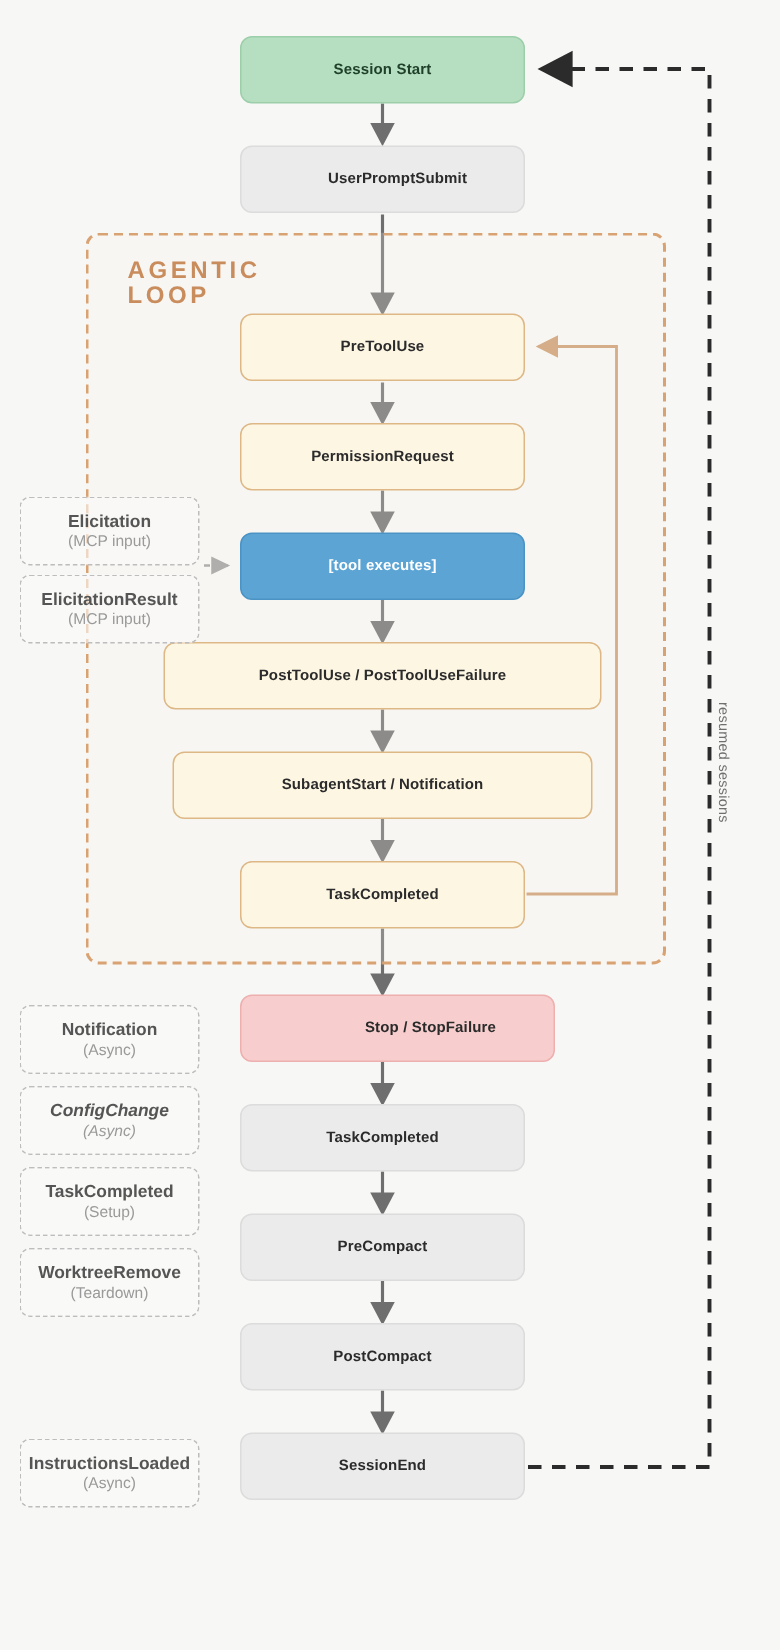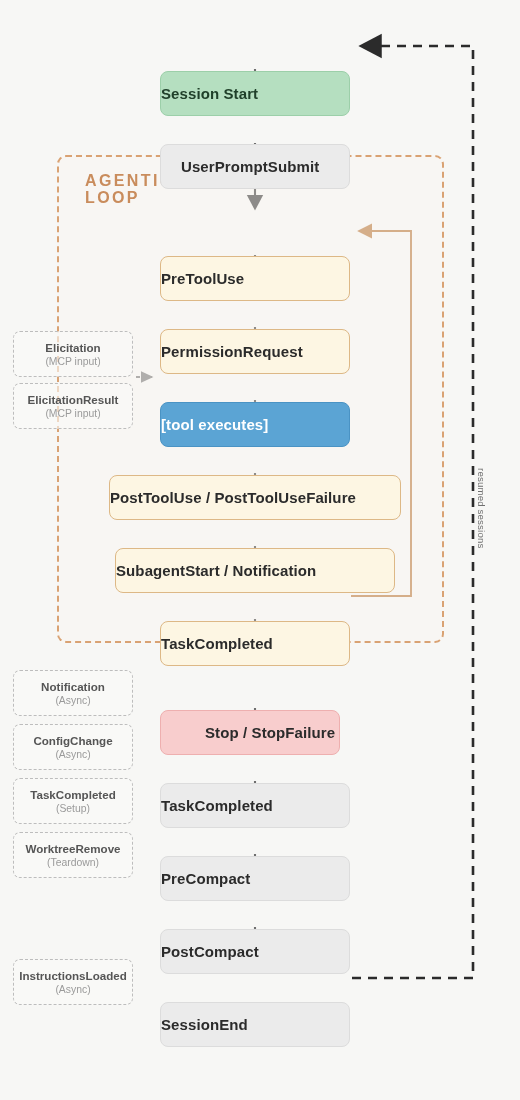--- a/index.html
+++ b/index.html
@@ -29,26 +29,25 @@
     letter-spacing:2.4px;
     line-height:17px;
     white-space:pre-line;
   }
 
   
   .node{
     position:absolute;
     box-sizing:border-box;
     border-radius:8px;
-    display:flex;align-items:center;justify-content:flex-start;
+    display:flex;align-items:center;justify-content:center;
     text-align:center;
-    font-size:15px;
+    font-size:10px;
     font-weight:bold;
     letter-spacing:.1px;
-    margin-top:47px;
   }
   .node.grey{background:#ebebeb;border:1px solid #dcdcdc;color:#2b2b2b;}
   .node.green{background:#b5dfc0;border:1px solid #9ccfa9;color:#20402a;}
   .node.cream{background:#fdf6e3;border:1px solid #ddb886;color:#2b2b2b;}
   .node.blue{background:#5ba4d4;border:1px solid #4a93c4;color:#ffffff;}
   .node.pink{background:#f8cdcd;border:1px solid #eeafaf;color:#2b2b2b;}
 
   
   .sidebox{
     position:absolute;
@@ -147,21 +146,21 @@
   </div>
 
   <div class="node cream" style="left:115px;top:501px;width:280px;height:45px;">
     <span>SubagentStart / Notification</span>
   </div>
 
   <div class="node cream" style="left:160px;top:574px;width:190px;height:45px;">
     <span>TaskCompleted</span>
   </div>
 
-  <div class="node pink" style="left:160px;top:663px;width:180px;height:45px;padding-left:44px;">
+  <div class="node pink" style="left:160px;top:663px;width:210px;height:45px;padding-left:44px;">
     <span>Stop / StopFailure</span>
   </div>
 
   <div class="node grey" style="left:160px;top:736px;width:190px;height:45px;">
     <span>TaskCompleted</span>
   </div>
 
   <div class="node grey" style="left:160px;top:809px;width:190px;height:45px;">
     <span>PreCompact</span>
   </div>
@@ -182,21 +181,21 @@
   <div class="sidebox" style="left:13px;top:383px;">
     <div class="t">ElicitationResult</div>
     <div class="s">(MCP input)</div>
   </div>
 
   <div class="sidebox" style="left:13px;top:670px;">
     <div class="t">Notification</div>
     <div class="s">(Async)</div>
   </div>
 
-  <div class="sidebox" style="left:13px;top:724px;">
+  <div class="sidebox" style="left:13px;top:724px;font-style:italic;">
     <div class="t">ConfigChange</div>
     <div class="s">(Async)</div>
   </div>
 
   <div class="sidebox" style="left:13px;top:778px;">
     <div class="t">TaskCompleted</div>
     <div class="s">(Setup)</div>
   </div>
 
   <div class="sidebox" style="left:13px;top:832px;">

